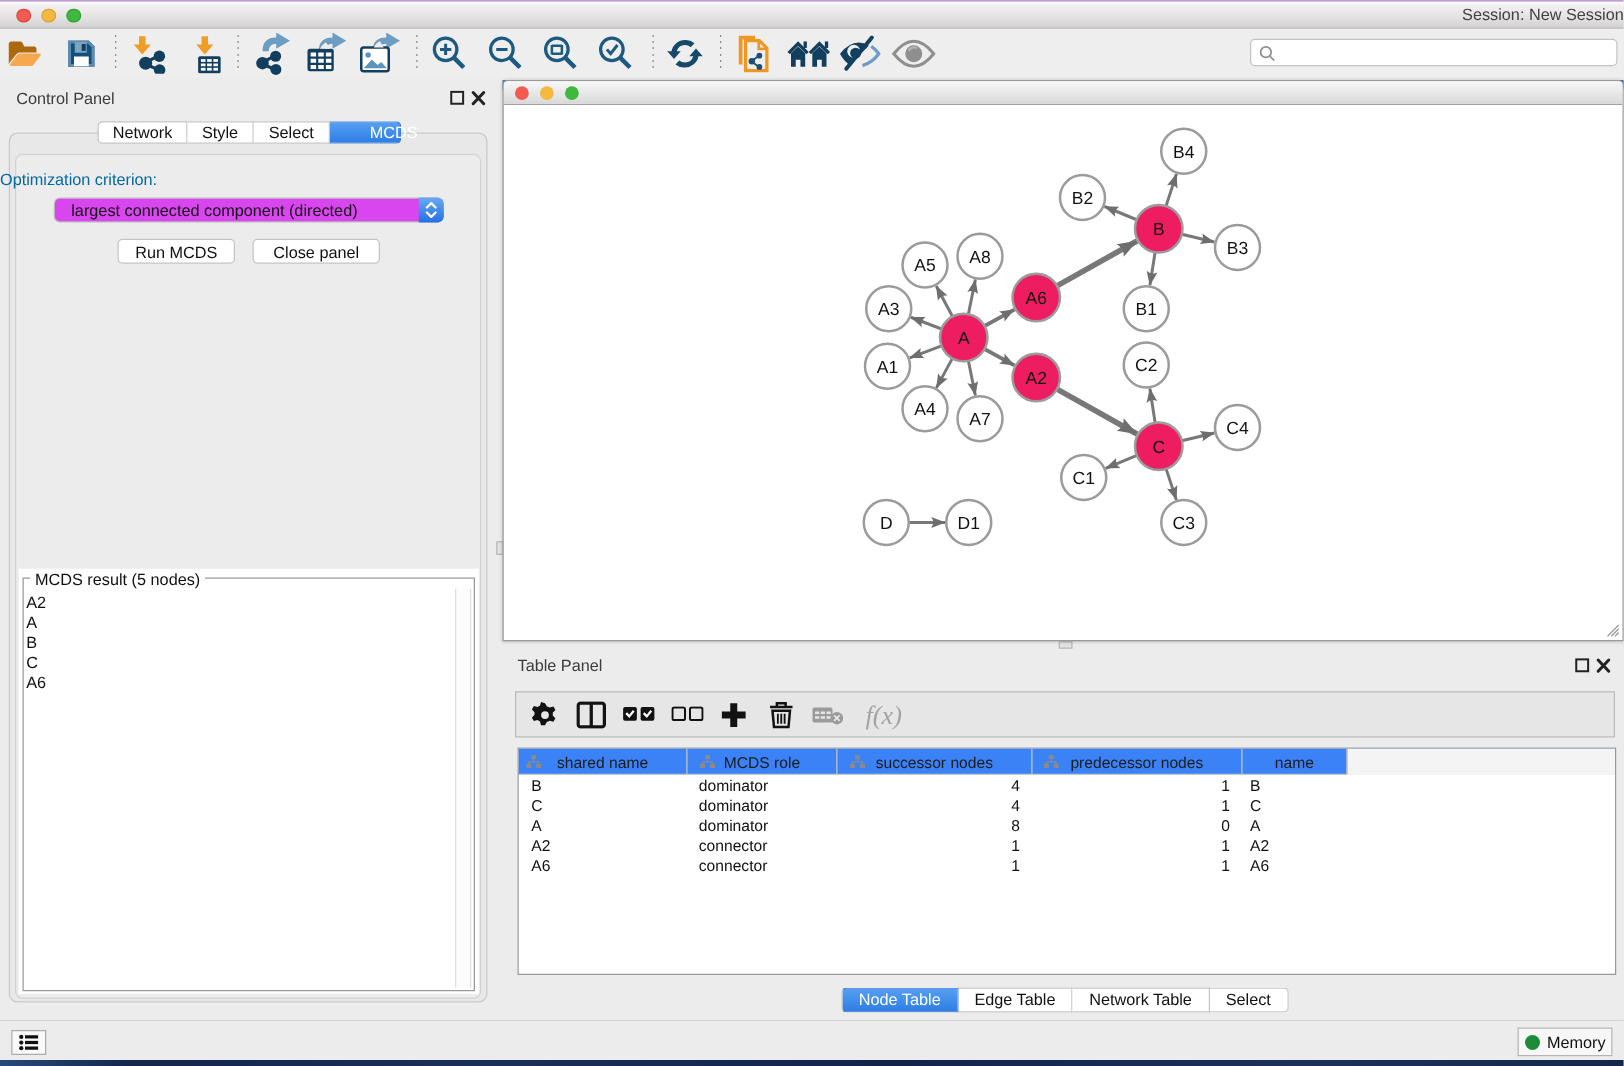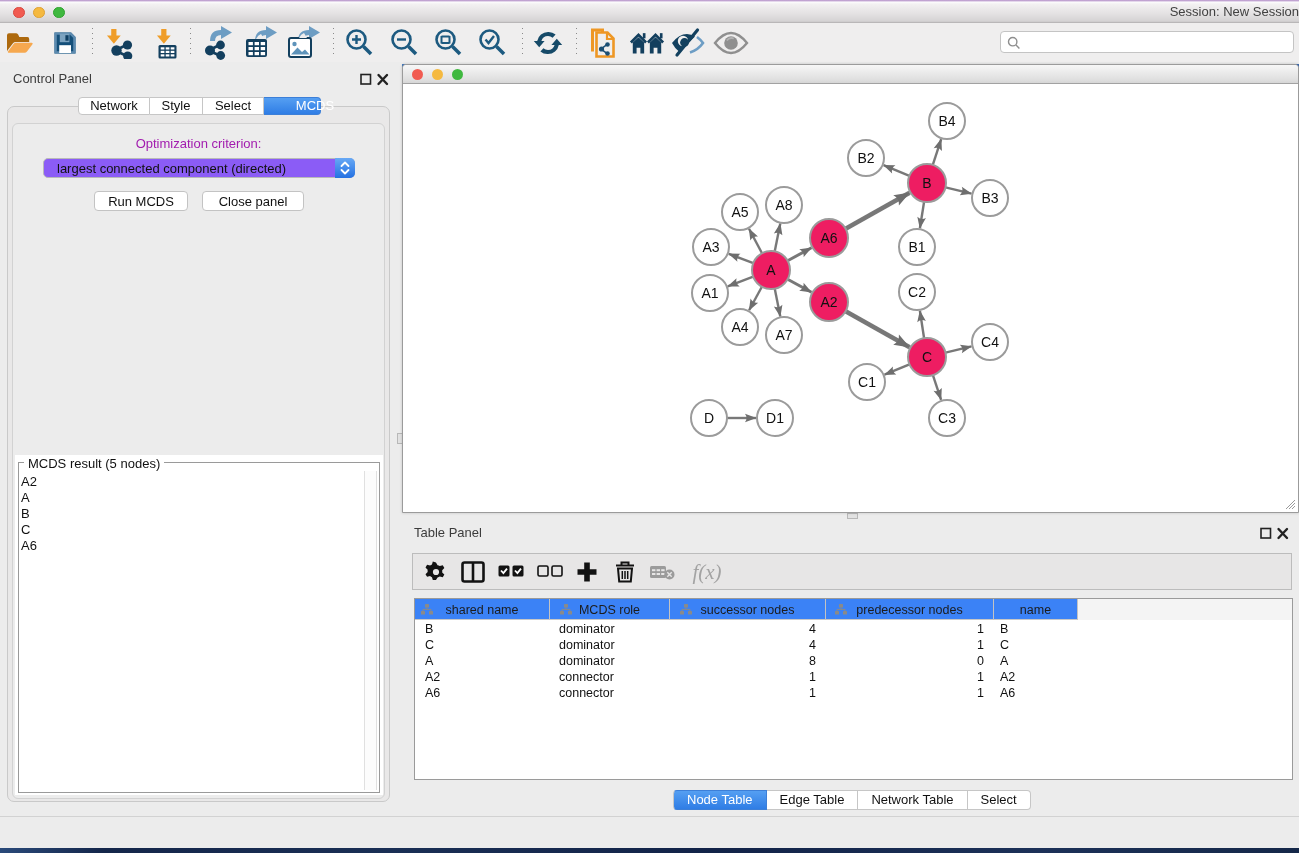--- a/index.html
+++ b/index.html
@@ -26,22 +26,22 @@
 #cp-title { left:13px; top:71px; font-size:13px; color:#3c3c3c; }
 .winbtns { position:absolute; top:72px; }
 #cp-outer { left:7px; top:106px; width:383px; height:696px; border:1px solid #c9c9c9; border-radius:7px; background:#e9e8e8; }
 #cp-inner { left:12px; top:123px; width:373px; height:676px; border:1px solid #d2d2d2; border-radius:6px; background:#ececec; }
 .seg { position:absolute; display:flex; height:17.5px; font-size:13px; }
 .seg .s { background:#fff; border:1px solid #c6c6c6; border-left:none; color:#111;
   display:flex; align-items:center; justify-content:center; }
 .seg .s:first-child { border-left:1px solid #c6c6c6; border-radius:4px 0 0 4px; }
 .seg .s:last-child { border-radius:0 4px 4px 0; }
 .seg .sel { background:linear-gradient(#559ff2, #2f7de5); color:#fff; border-color:#3c7fd8; }
-#opt-label { left:0px; top:136px; width:397px; text-align:center; font-size:13px; color:#a21caf; }
-#dropdown { left:43px; top:158px; width:312px; height:20px; background:#8b5cf6; border:1px solid #b9b9b9; border-radius:5px; font-size:13px; color:#111; }
+#opt-label { left:0px; top:136px; width:397px; text-align:left; font-size:13px; color:#0369a1; }
+#dropdown { left:43px; top:158px; width:312px; height:20px; background:#d946ef; border:1px solid #b9b9b9; border-radius:5px; font-size:13px; color:#111; }
 #dropdown .dtext { position:absolute; left:13px; top:2px; }
 #dropdown .stepper { position:absolute; right:-1px; top:-1px; width:20px; height:20px; border-radius:0 5px 5px 0;
   background:linear-gradient(#68a9f5, #2471e2); }
 .btn { position:absolute; height:20px; background:#fff; border:1px solid #c3c3c3; border-radius:4px;
   font-size:13px; color:#111; display:flex; align-items:center; justify-content:center; }
 #mcds-box { left:15px; top:455px; width:368px; height:340px; background:#fff; }
 #mcds-border { left:18px; top:462px; width:362px; height:331px; border:1px solid #9a9a9a; }
 #mcds-title { left:24px; top:456px; background:#fff; padding:0 4px; font-size:13px; color:#111; }
 #mcds-list { left:21px; top:474px; font-size:13px; color:#111; line-height:16px; }
 #mcds-sb { left:364px; top:471px; width:13px; height:319px; background:#fcfcfc; border-left:1px solid #e0e0e0; border-right:1px solid #e0e0e0; }
@@ -540,15 +540,31 @@
   </div>
 </div>
 <div class="seg" id="bot-tabs">
   <div class="s sel">Node Table</div>
   <div class="s">Edge Table</div>
   <div class="s">Network Table</div>
   <div class="s">Select</div>
 </div>
 
 <div class="abs" id="statusline"></div>
+<div class="abs" id="statusbar">
+  <div id="sb-btn">
+        <svg width="16" height="14" viewBox="0 0 16 14">
+          <circle cx="2" cy="2.5" r="1.7" fill="#111"></circle>
+          <circle cx="2" cy="7" r="1.7" fill="#111"></circle>
+          <circle cx="2" cy="11.5" r="1.7" fill="#111"></circle>
+          <rect x="5" y="1.2" width="10.5" height="2.6" fill="#111"></rect>
+          <rect x="5" y="5.7" width="10.5" height="2.6" fill="#111"></rect>
+          <rect x="5" y="10.2" width="10.5" height="2.6" fill="#111"></rect>
+        </svg>
+      </div>
+  <div id="mem-btn">
+        <span class="dot"></span>
+        <span>Memory</span>
+      </div>
+</div>
 <div class="abs" id="deskstrip"></div>
 
 </div>
 
 </body></html>

